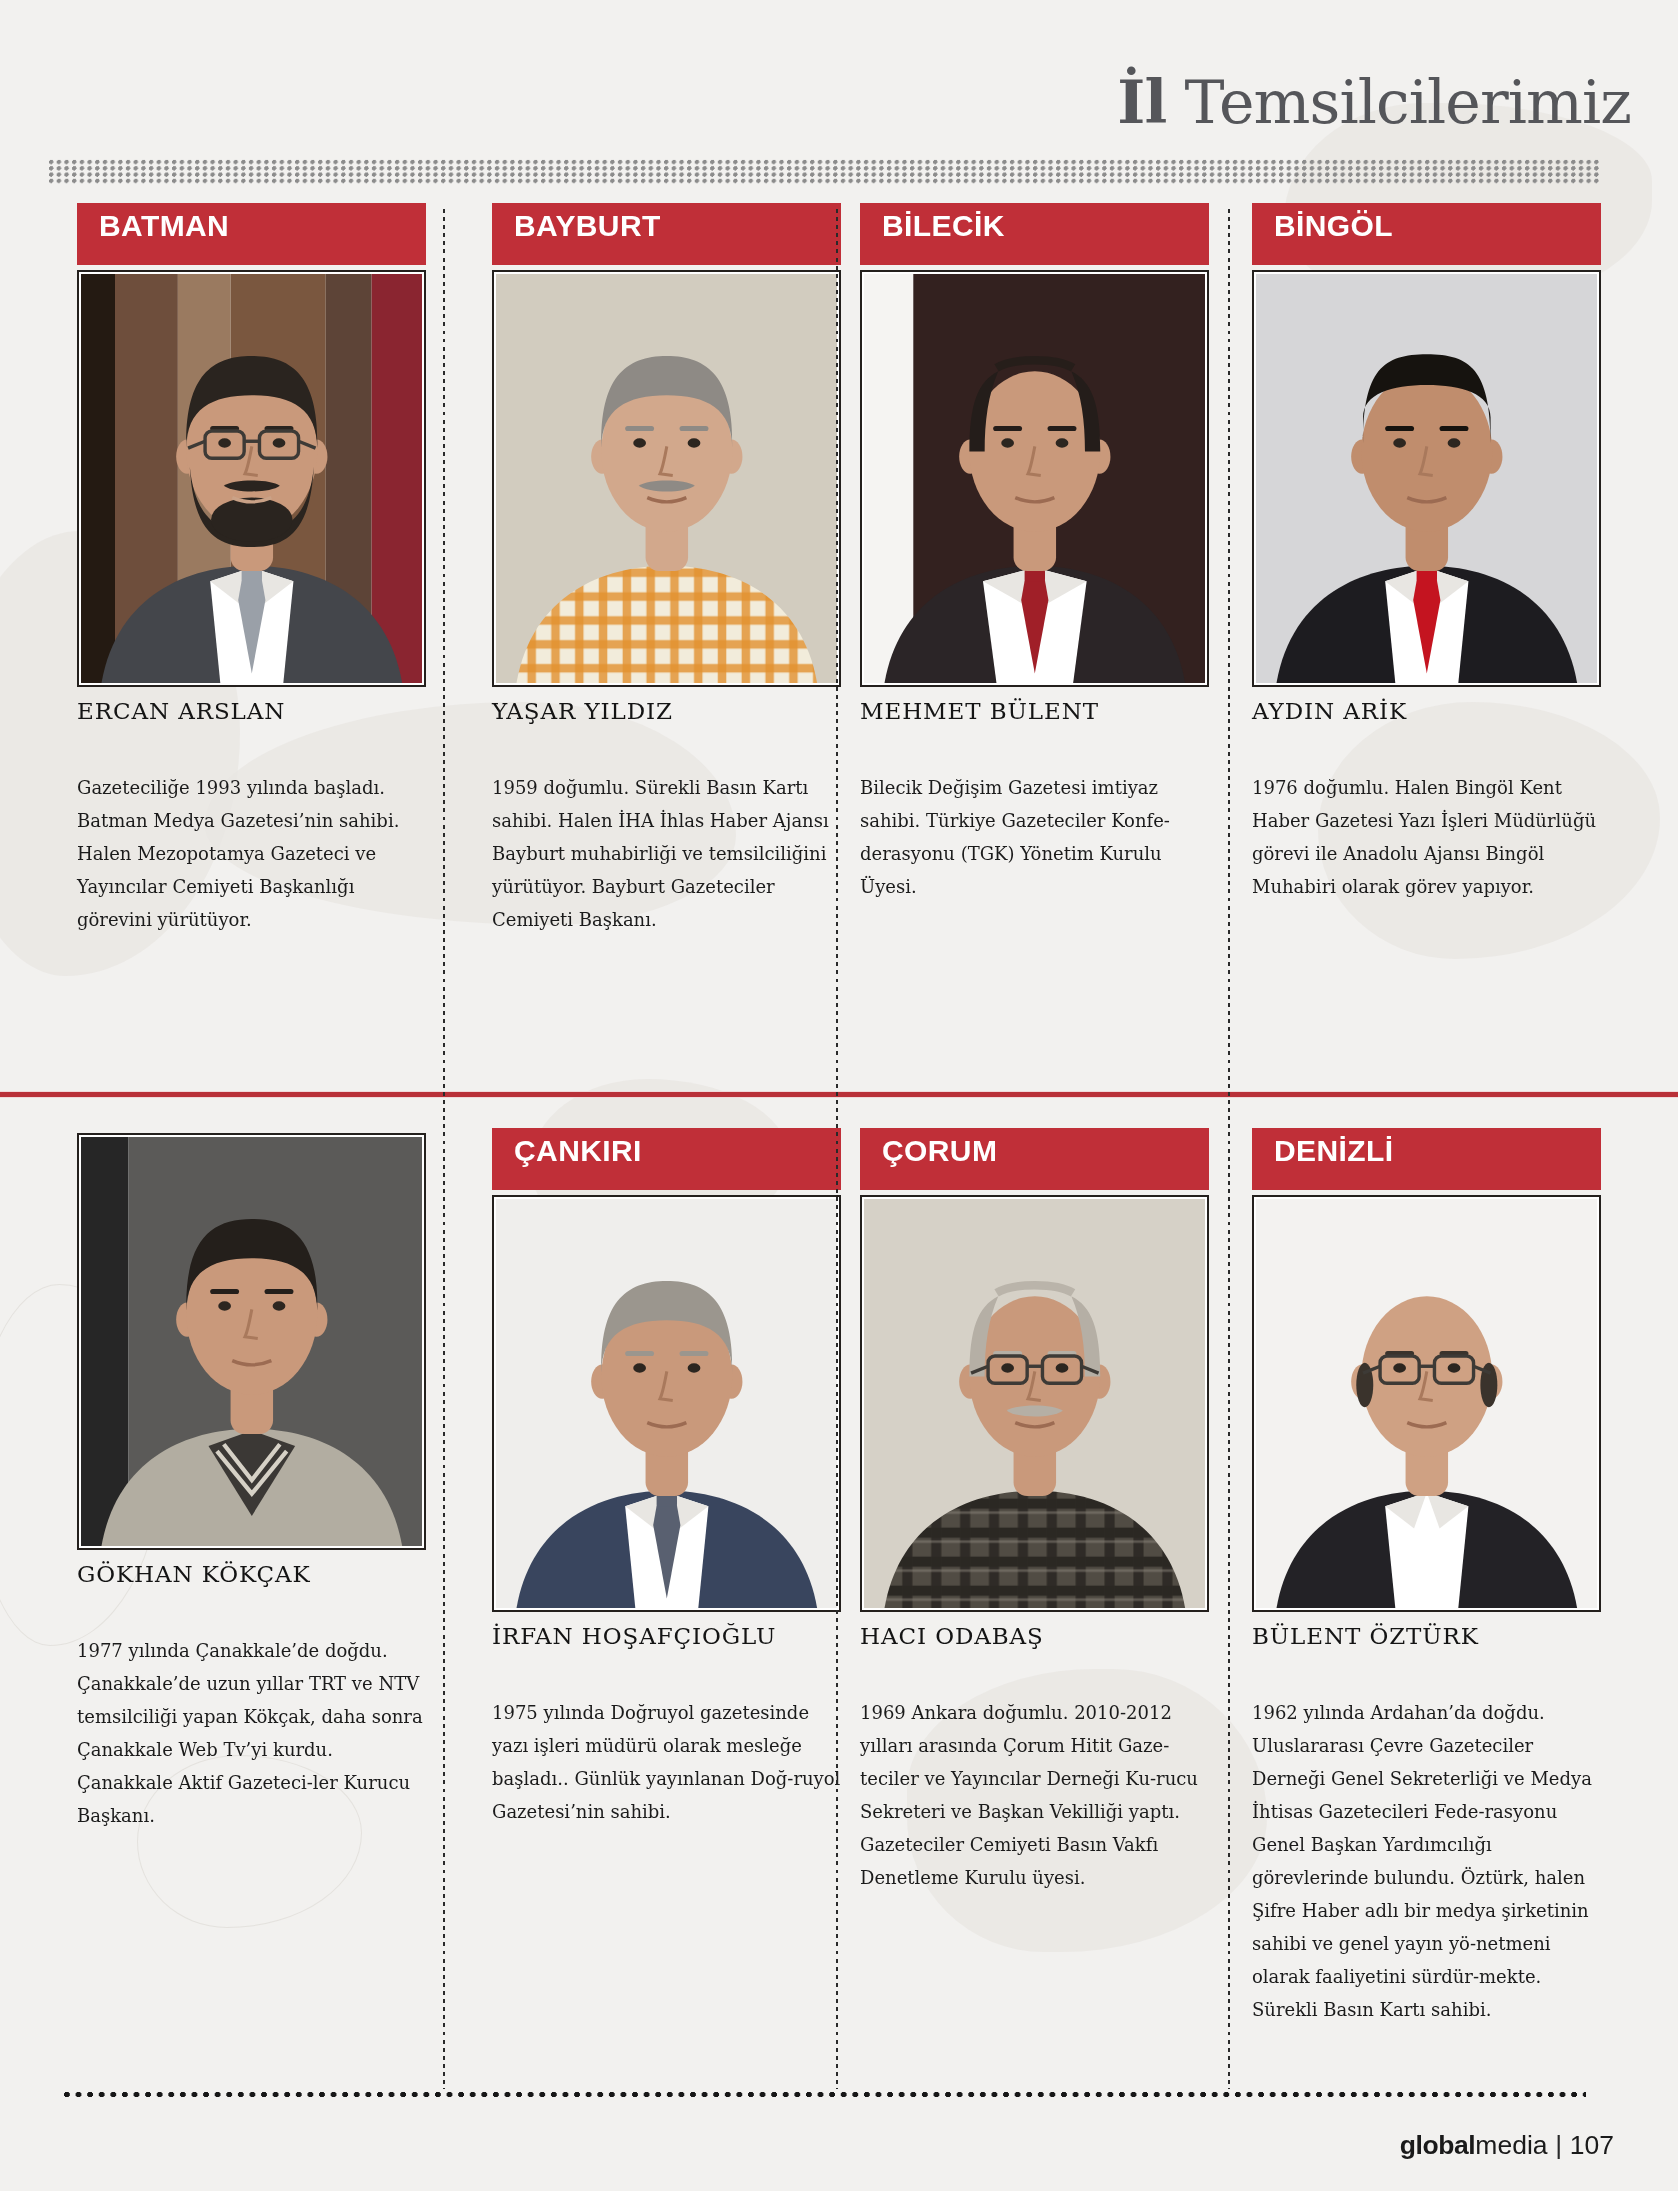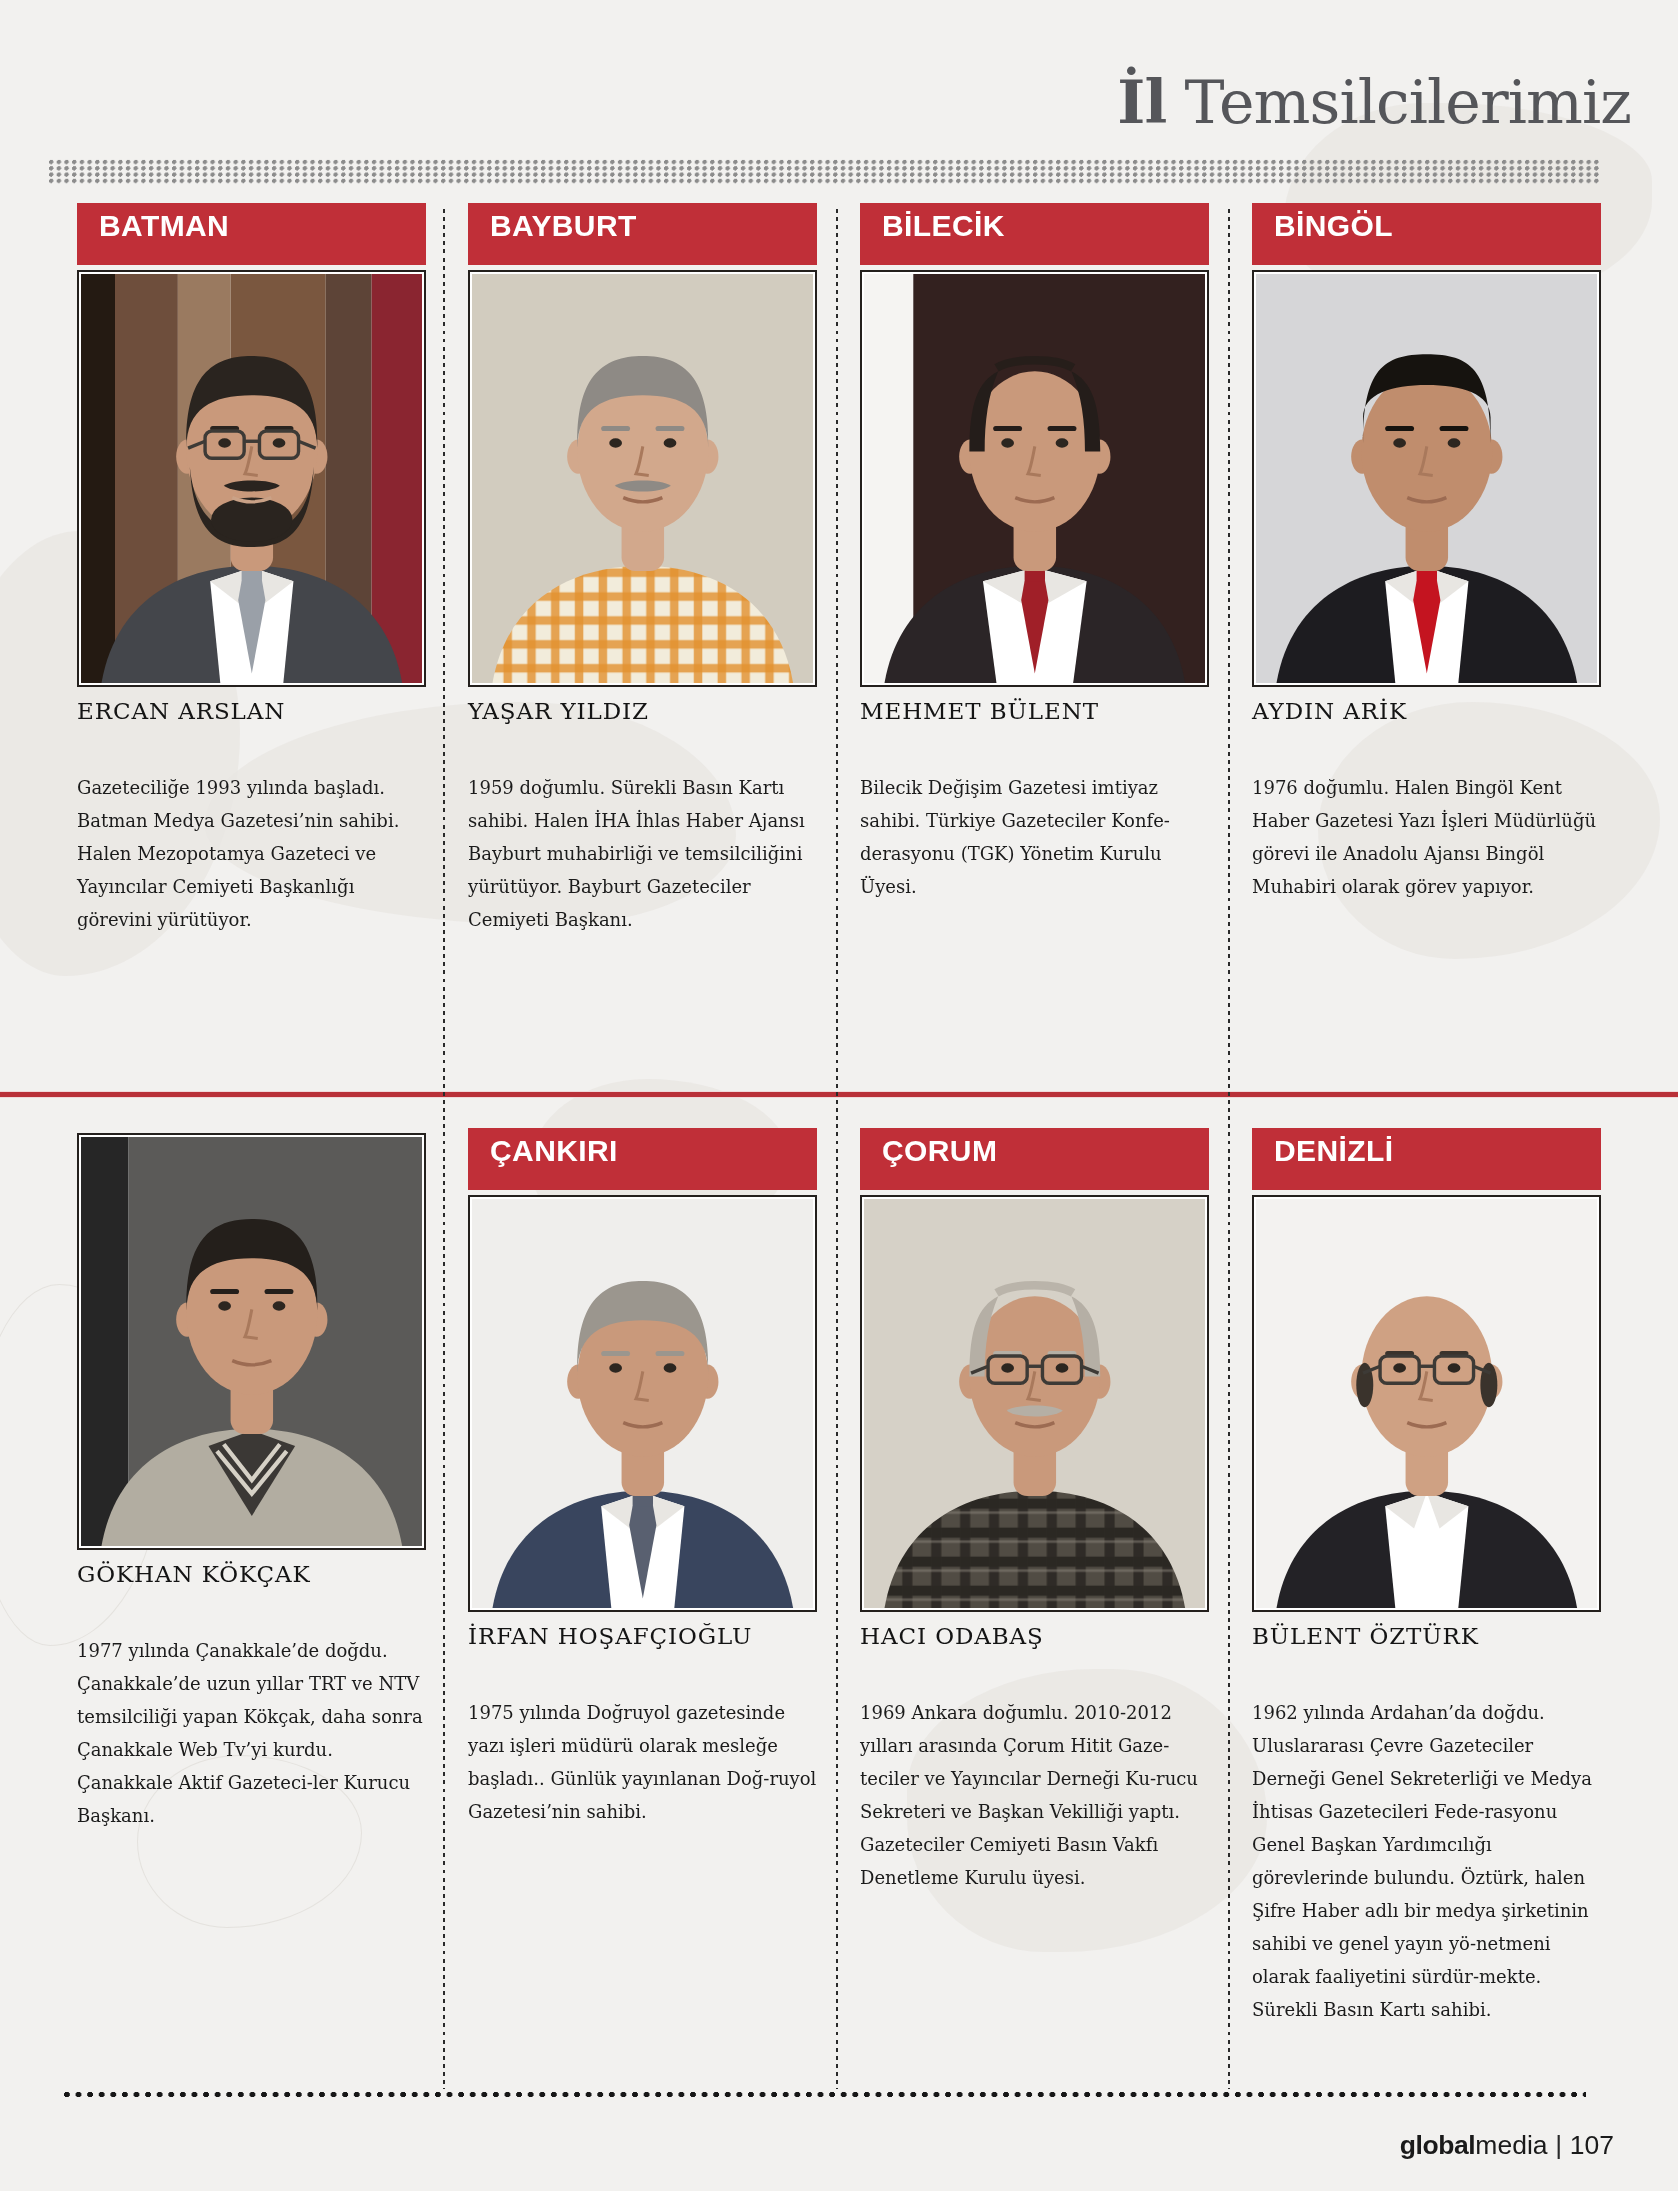--- a/index.html
+++ b/index.html
@@ -13,21 +13,21 @@
             font-size:60px;line-height:1;letter-spacing:-0.9px;white-space:nowrap;}
   .masthead .b{font-weight:700;}
   .masthead .r{font-weight:400;}
   .dot-band{position:absolute;left:49px;top:159px;width:1551px;height:25px;
     background-image:radial-gradient(circle at 2.2px 2.9px, #8c8c8c 2.1px, transparent 2.3px);
     background-size:7.7px 6.3px;}
   
   .row{position:absolute;left:0;width:100%;}
   .row1{top:203px;} .row2{top:1128px;}
   .card{position:absolute;width:349px;top:0;}
-  .c0{left:77px;} .c1{left:468px;} .c2{left:860px;} .c3{left:1252px;}
+  .c0{left:77px;} .c1{left:492px;} .c2{left:860px;} .c3{left:1252px;}
   .city-bar{height:62px;background:var(--accent,#c02f38);color:#fff;
     font-family:"Liberation Sans", sans-serif;font-weight:700;font-size:30px;
     line-height:45px;padding-left:22px;letter-spacing:0.4px;box-sizing:border-box;}
   .photo-frame{margin-top:5.1px;width:349px;height:417px;box-sizing:border-box;
     border:2.6px solid #24201d;background:#fff;padding:1.7px;}
   .photo-frame svg{display:block;}
   .rep-name{margin-top:11px;font-size:23px;line-height:26px;color:#141414;letter-spacing:0.9px;}
   .rep-bio{margin-top:47px;font-size:18px;line-height:33px;color:#1b1b1b;}
   
   .vdiv{position:absolute;top:209px;width:2.1px;height:1880px;

